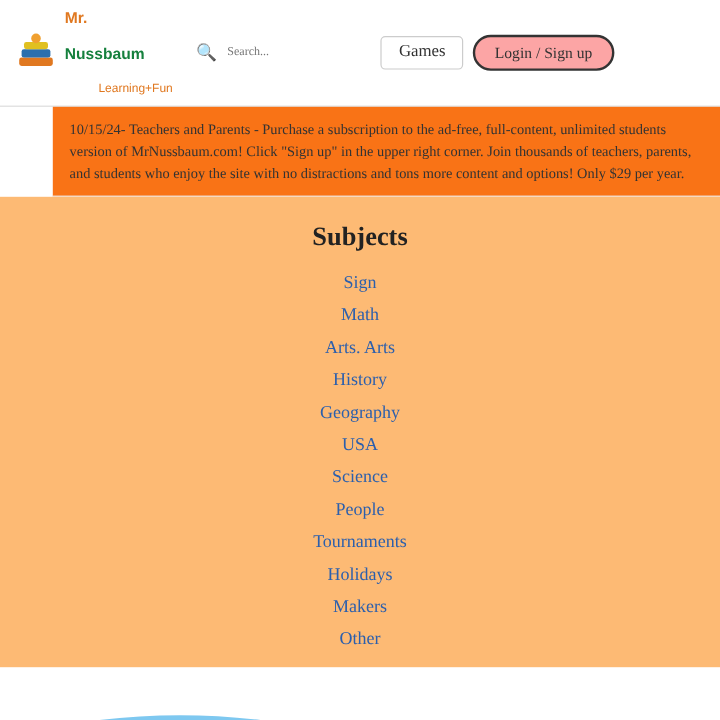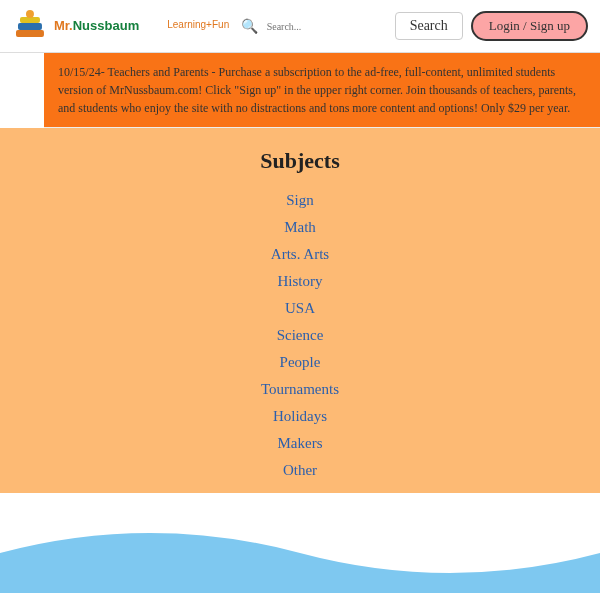--- a/index.html
+++ b/index.html
@@ -26,22 +26,23 @@
       align-items: center;
       gap: 6px;
       min-width: 140px;
     }
     .logo-icon {
       width: 36px;
       height: 36px;
     }
     .logo-text {
       display: flex;
-      flex-direction: row;
+      flex-direction: column;
       line-height: 1.1;
+      gap: 16px;
     }
     .logo-mr {
       font-size: 13px;
       font-weight: bold;
       color: #e07820;
       font-family: Arial, sans-serif;
     }
     .logo-name {
       font-size: 13px;
       font-weight: bold;
@@ -182,38 +183,39 @@
     <div class="logo-text">
       <span class="logo-mr">Mr.</span>
       <span class="logo-name">Nussbaum</span>
       <span class="logo-tagline">Learning+Fun</span>
     </div>
   </div>
 
   <div class="search-area">
     <span class="search-icon-wrap">🔍</span>
     <input class="search-input" type="text" placeholder="Search..." style="">
-    <button class="search-button">Search</button>
+    <button class="search-button">Games</button>
     <button class="login-button">Login / Sign up</button>
   </div>
 </header>
 
 <div class="notice">
   <span>10/15/24- Teachers and Parents - Purchase a subscription to the ad-free, full-content, unlimited students version of MrNussbaum.com! Click "Sign up" in the upper right corner. Join thousands of teachers, parents, and students who enjoy the site with no distractions and tons more content and options! Only $29 per year.</span>
 </div>
 
 <div class="main-content">
   <span class="chevron-up">⌃</span>
   <div class="subjects-section">
     <h2 class="subjects-title">Subjects</h2>
     <div class="subjects-list" id="subjects-list">
     <a class="subject-item" href="#">Sign</a>
         <a class="subject-item" href="#">Math</a>
         <a class="subject-item" href="#">Arts. Arts</a>
         <a class="subject-item" href="#">History</a>
+        <a class="subject-item" href="#">Geography</a>
         <a class="subject-item" href="#">USA</a>
         <a class="subject-item" href="#">Science</a>
         <a class="subject-item" href="#">People</a>
         <a class="subject-item" href="#">Tournaments</a>
         <a class="subject-item" href="#">Holidays</a>
         <a class="subject-item" href="#">Makers</a>
         <a class="subject-item" href="#">Other</a>
       </div>
   </div>
 

